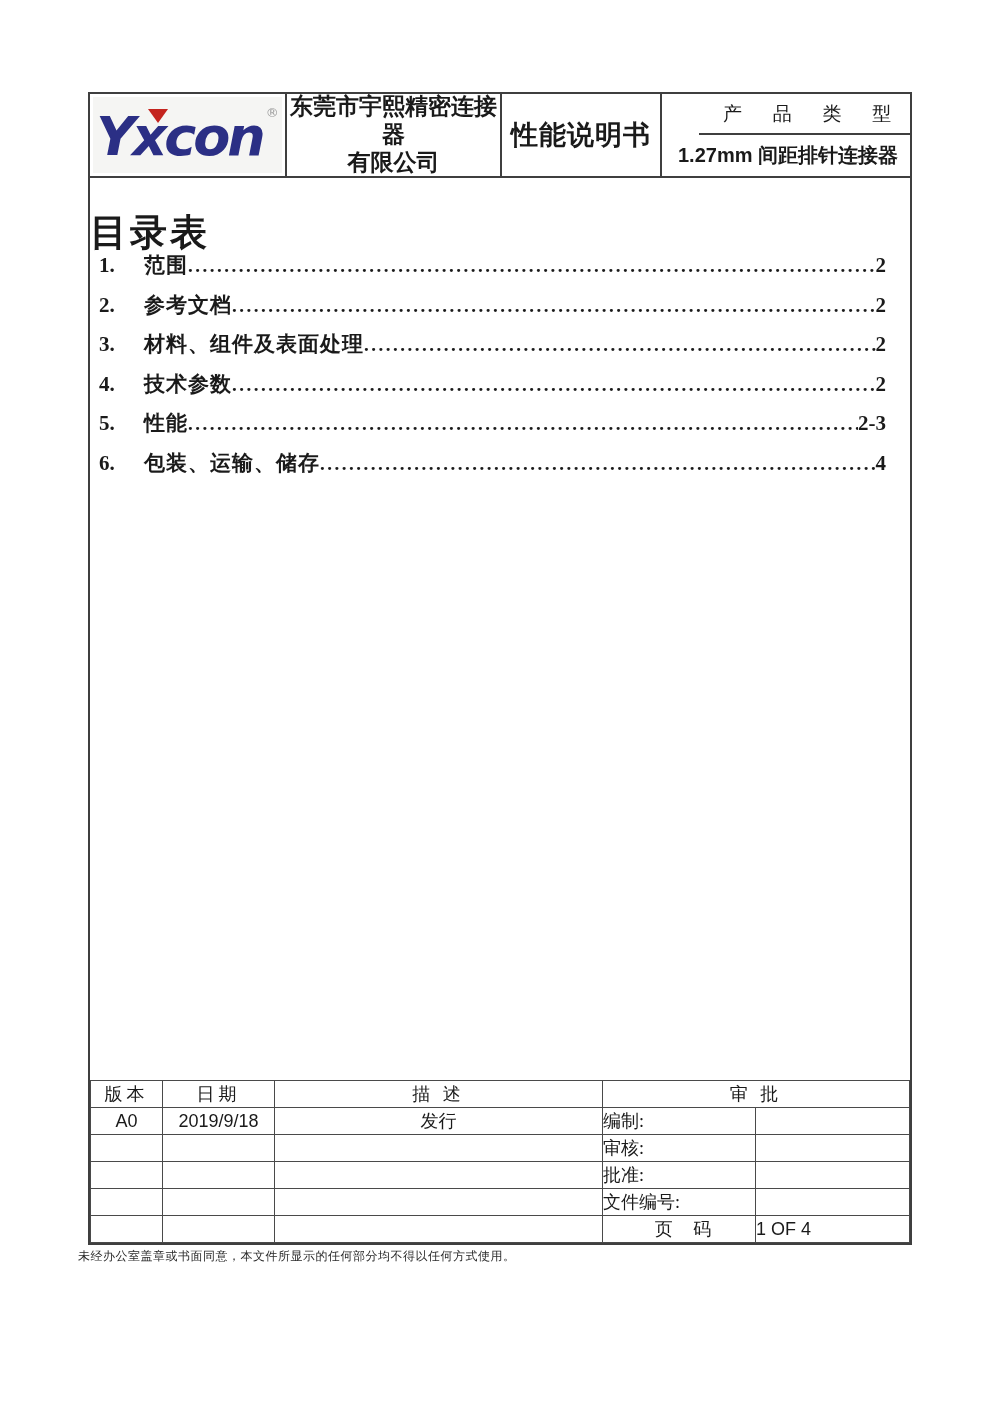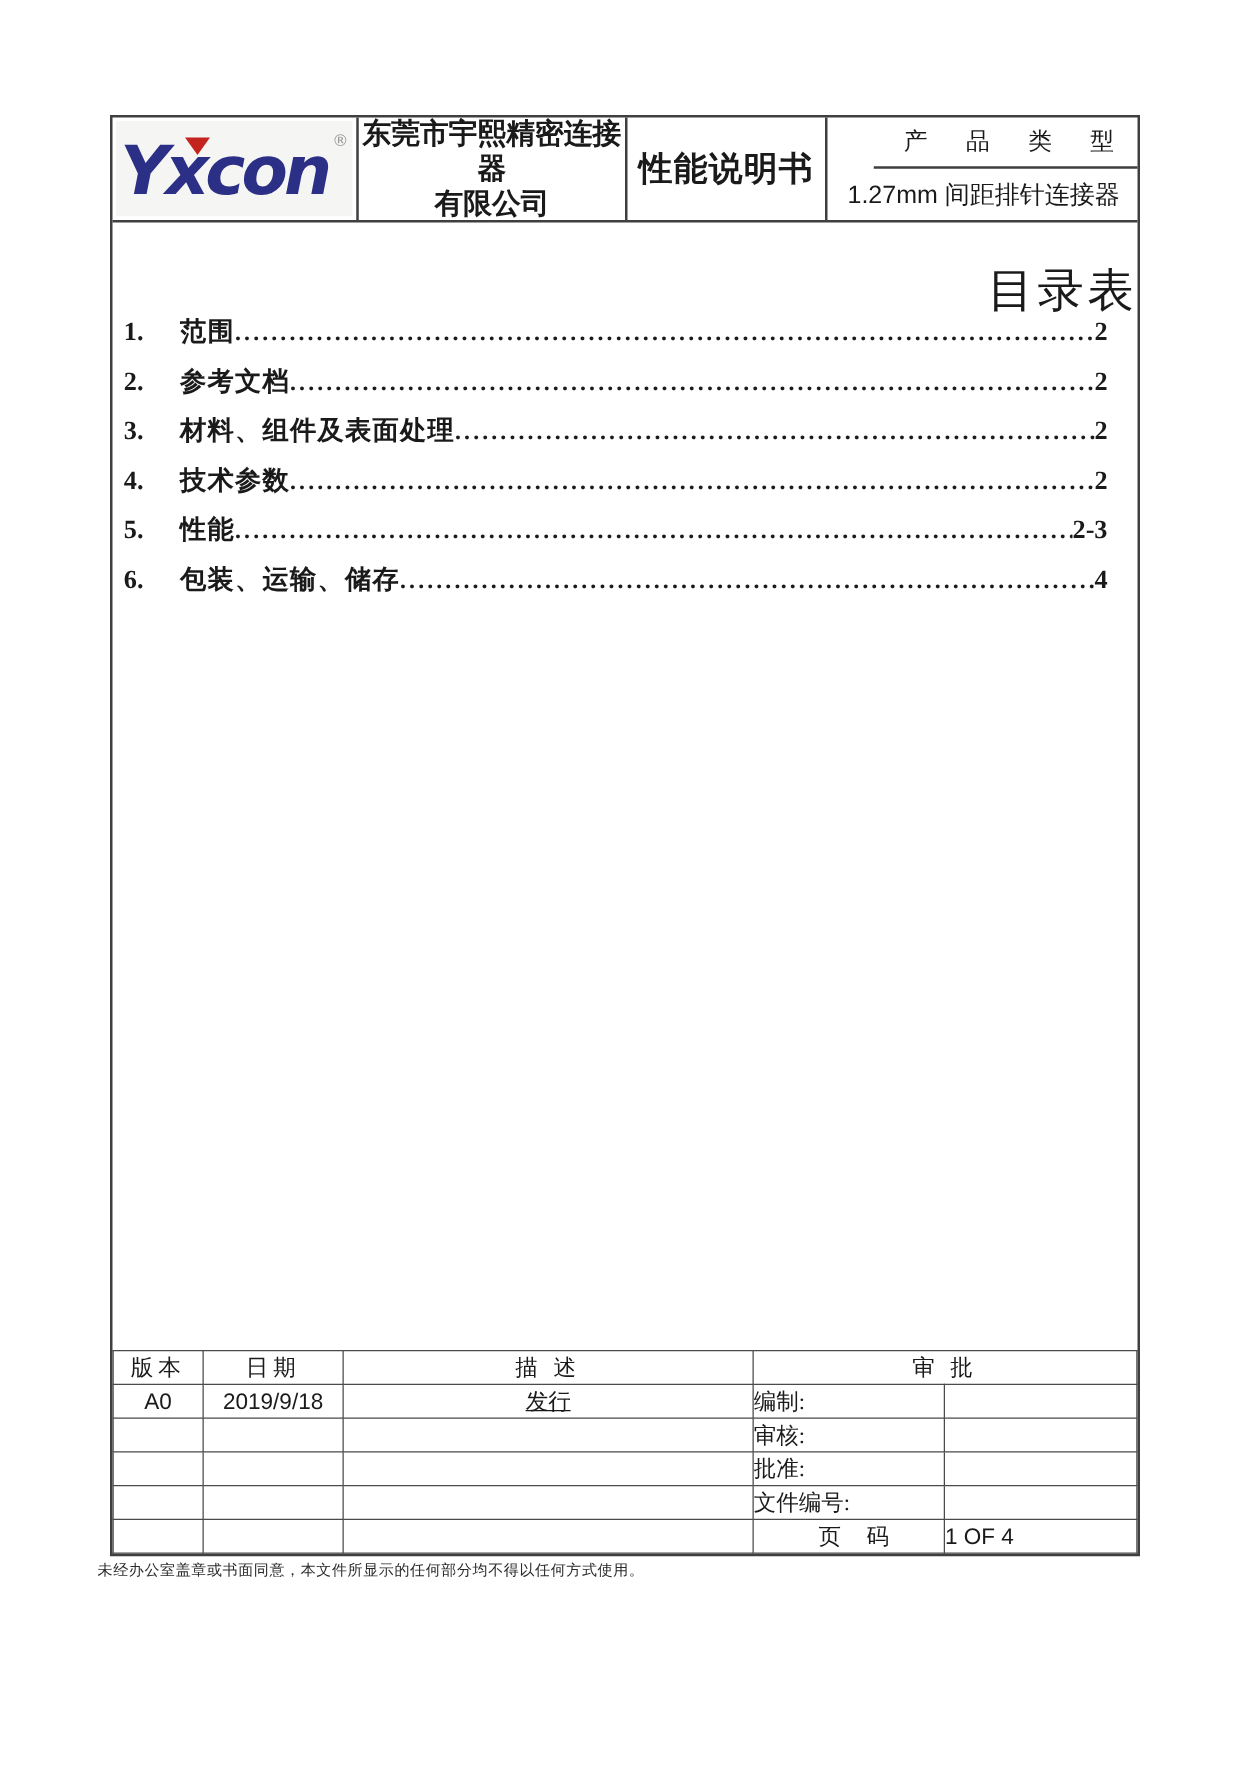--- a/index.html
+++ b/index.html
@@ -16,49 +16,49 @@
   }
 
   
   .hdr { position:absolute; top:0; left:0; right:0; height:84px; display:flex; border-bottom:2px solid #3f3f3f;justify-content:center; }
   .hdr-cell { height:100%; }
   .hdr-cell.c1 { width:197px; border-right:2px solid #3f3f3f; position:relative; }
   .hdr-cell.c2 { width:215px; border-right:2px solid #3f3f3f; display:flex; flex-direction:column; justify-content:center; align-items:center; text-align:center; font-weight:bold; font-size:23px; line-height:28px; }
   .hdr-cell.c3 { width:160px; border-right:2px solid #3f3f3f; display:flex; justify-content:center; align-items:center; font-weight:bold; font-size:27px; letter-spacing:1px; }
   .hdr-cell.c4 { flex:1; display:flex; flex-direction:column; }
   .pt-label { height:41px; border-bottom:2px solid #3f3f3f; line-height:39px; padding-left:24px; font-size:19px; letter-spacing:13px; white-space:nowrap;margin-left:37px; }
-  .pt-name  { flex:1; display:flex; align-items:center; padding-left:16px; font-weight:normal; font-size:20px; font-family:"Liberation Sans","Liberation Serif",sans-serif; white-space:nowrap; }
+  .pt-name  { flex:1; display:flex; align-items:center; padding-left:16px; font-weight:bold; font-size:20px; font-family:"Liberation Sans","Liberation Serif",sans-serif; white-space:nowrap; }
 
   
   .logo-img { position:absolute; left:3px; top:3px; right:3px; bottom:3px; background:#f5f5f3; display:flex; align-items:center; justify-content:center; }
   .logo-text {
     position:relative; font-family:"DejaVu Sans","Liberation Sans",sans-serif;
     font-style:italic; font-weight:900; font-size:54px; letter-spacing:-3px; color:#2b2f85; line-height:1;
   }
   .logo-tri { position:absolute; left:52px; top:3px; width:0; height:0;
     border-left:10px solid transparent; border-right:10px solid transparent; border-top:14px solid #c4241e; }
   .logo-reg { font-style:normal; font-weight:normal; font-size:13px; color:#9a9a9a; vertical-align:38px; letter-spacing:0; margin-left:3px; }
 
   
-  .toc-title { position:absolute; top:114px; left:0; right:0; text-align:right; font-size:37px; font-weight:normal; letter-spacing:3px; }
+  .toc-title { position:absolute; top:114px; left:0; right:0; text-align:left; font-size:37px; font-weight:bold; letter-spacing:3px; }
   .toc-list { position:absolute; top:152px; left:0; right:0; }
   .toc-row { display:flex; align-items:baseline; height:39.5px; line-height:39.5px; padding:0 24px 0 9px; font-weight:bold; font-size:21px; }
   .toc-num { width:45px; flex:none; }
   .toc-label { flex:none; white-space:nowrap; letter-spacing:1px; }
   .toc-dots { flex:1; overflow:hidden; white-space:nowrap; letter-spacing:2.5px; font-size:19px; }
   .toc-page { flex:none; white-space:nowrap; }
 
   
   .rev-wrap { position:absolute; left:0; right:0; bottom:0; height:163px; }
   table.rev { width:100%; height:163px; border-collapse:collapse; table-layout:fixed; }
   table.rev td { border:1.5px solid #4a4a4a; font-size:18px; overflow:hidden; white-space:nowrap; padding:0; }
   table.rev tr { height:27px; }
   td.ver  { font-family:"Liberation Sans",sans-serif; font-size:16px; text-align:center; }
   td.date { font-family:"Liberation Sans",sans-serif; font-size:21px; text-align:center; }
-  td.desc { font-size:15px; text-align:center;text-decoration:underline; }
+  td.desc { font-size:15px; text-align:center; }
   td.appr-label { padding-left:12px; font-size:18px; }
   td.appr-label.page-code { text-align:center; letter-spacing:8px; padding-left:16px; }
   td.appr-value { font-family:"Liberation Sans",sans-serif; font-size:17px; padding-left:10px;margin-top:16px; }
   td.hdr-cell-rev { text-align:center; font-size:19px; letter-spacing:4px; }
 
   
   .footer-note { position:absolute; left:78px; top:1248px; font-size:12px; color:#2a2a2a; letter-spacing:0.5px; }
 </style>
 </head>
 <body>

